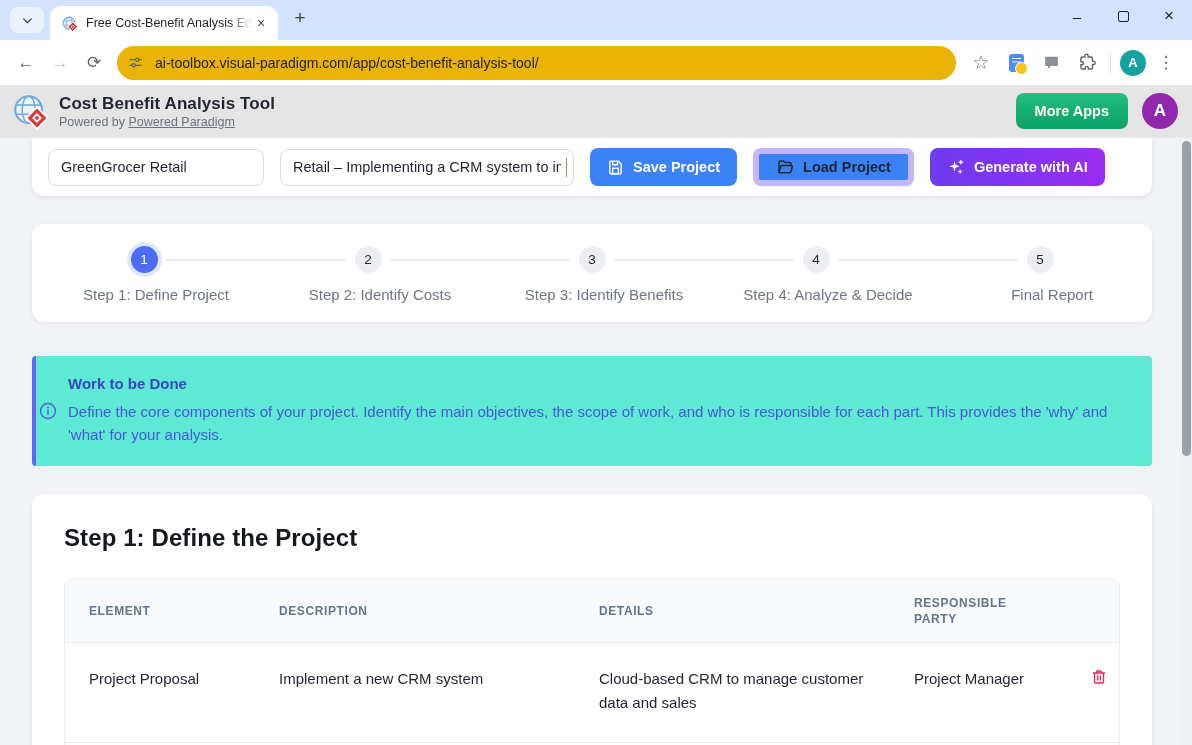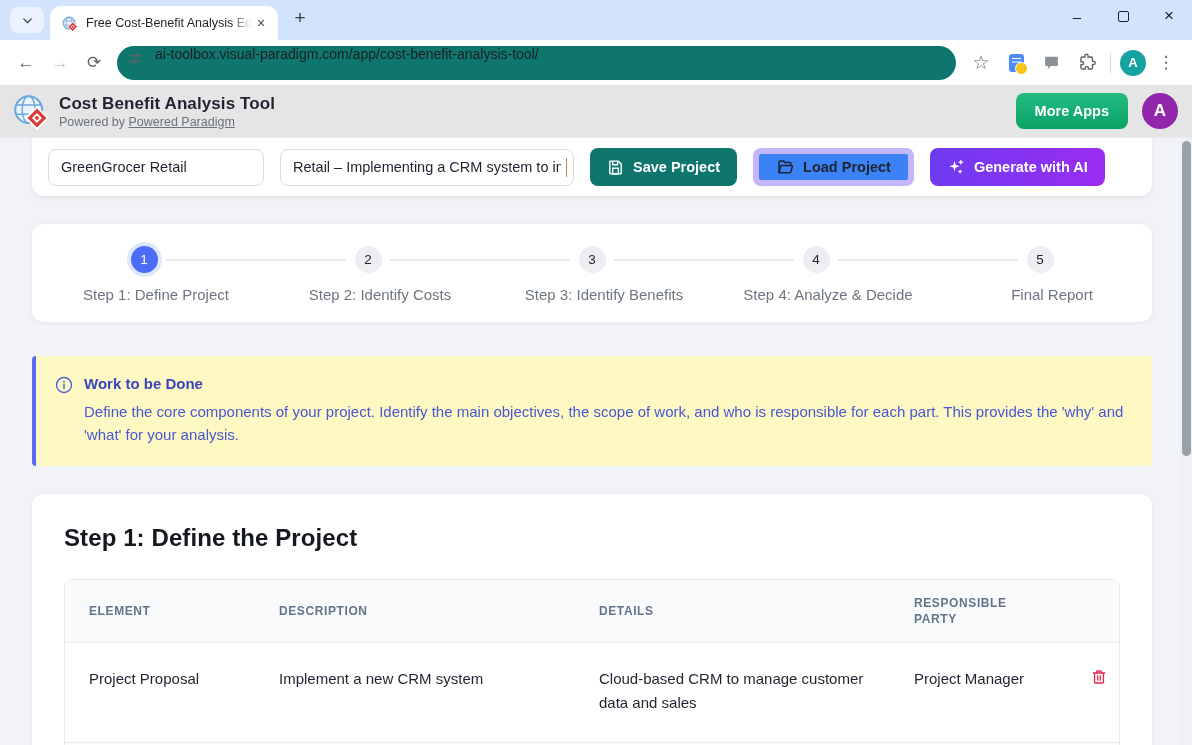--- a/index.html
+++ b/index.html
@@ -18,21 +18,21 @@
   .win-controls { position:absolute; right:0; top:0; height:32px; display:flex; }
   .win-btn { width:46px; height:32px; display:flex; align-items:center; justify-content:center; color:#202124; cursor:pointer; }
   .win-min { font-size:15px; }
   .win-max-box { width:11px; height:11px; border:1.4px solid #202124; border-radius:2px; }
   .win-close { font-size:17px; }
 
   
   .btoolbar { height:45px; background:#fff; display:flex; align-items:center; padding:0 9px; }
   .nav-btn { width:34px; height:34px; display:flex; align-items:center; justify-content:center; font-size:17px; color:#5f6368; cursor:pointer; border-radius:50%; }
   .nav-btn.disabled { color:#c2c6cc; }
-  .omnibox { flex:1; height:34px; background:#0f766e; border-radius:17px; margin:0 10px 0 6px; display:flex; padding:0 14px 0 5px; }
+  .omnibox { flex:1; height:34px; background:#eab308; border-radius:17px; margin:0 10px 0 6px; display:flex; align-items:center; padding:0 14px 0 5px; }
   .tune-circle { width:26px; height:26px; border-radius:50%; display:flex; align-items:center; justify-content:center; cursor:pointer; }
   .url-text { font-size:14px; color:#1d1f23; margin-left:7px; white-space:nowrap; }
   .tb-right { display:flex; align-items:center; gap:5px; padding-right:2px; }
   .tb-icon { width:30px; height:30px; display:flex; align-items:center; justify-content:center; cursor:pointer; color:#5f6368; }
   .star-glyph { font-size:19px; }
   .ext-blue { width:15px; height:18px; background:#4e8df7; border-radius:3px; position:relative; }
   .ext-blue::before { content:""; position:absolute; left:3px; top:4px; width:9px; height:1.8px; background:#fff; box-shadow:0 3.5px 0 #fff; }
   .ext-blue::after { content:""; position:absolute; right:-4px; bottom:-3px; width:11px; height:11px; background:#f7c51e; border-radius:50%; border:1.5px solid #fff; }
   .kebab-glyph { font-size:17px; }
   .sep { width:1px; height:20px; background:#d5d9de; margin:0 4px; }
@@ -53,33 +53,33 @@
   .scroll-track { position:absolute; top:0; right:0; width:12px; height:100%; background:#f0f1f4; }
   .scroll-thumb { position:absolute; top:3px; right:1.5px; width:9px; height:315px; border-radius:5px; background:#9aa2a9; cursor:pointer; }
 
   .toolbar-card { background:#fff; border-radius:0 0 12px 12px; height:58px; box-shadow:0 2px 5px rgba(25,35,60,.08); display:flex; align-items:center; padding:0 16px; gap:16px; }
   .text-input { height:37px; border:1px solid #d8dbe2; border-radius:8px; padding:0 12px; font-family:inherit; font-size:14.5px; color:#1f2430; background:#fff; }
   .input-name { width:216px; }
   .input-desc-wrap { position:relative; width:294px; }
   .input-desc { width:100%; }
   .caret { position:absolute; right:7px; top:9px; width:1.5px; height:19px; background:#c5803a; }
   .btn { height:38px; border-radius:8px; display:inline-flex; align-items:center; justify-content:center; gap:9px; font-family:inherit; font-size:14.5px; font-weight:600; cursor:pointer; border:none; padding:0 17px; }
-  .btn-save { background:#0f766e; color:#fff; }
+  .btn-save { background:#3b82f6; color:#fff; }
   .btn-ghost { background:#3b82f6; color:#1f2430; border:6px solid #c4b5fd; box-shadow:0 1px 2px rgba(25,35,60,.05); }
   .btn-ai { background:linear-gradient(90deg,#6d3bf0,#9a2cf2); color:#fff; font-weight:700; }
   .btn-help { margin-left:auto; }
 
   .stepper-card { margin-top:28px; background:#fff; border-radius:12px; height:98px; box-shadow:0 1px 4px rgba(25,35,60,.07); display:flex; padding-top:22px; }
   .step { flex:1; text-align:center; position:relative; cursor:pointer; }
   .step:not(:first-child)::before { content:""; position:absolute; top:13px; left:calc(-50% + 22px); right:calc(50% + 22px); height:2px; background:#e8eaee; }
   .step-circle { width:27px; height:27px; border-radius:50%; background:#eceef1; color:#1f2430; font-size:13.5px; line-height:27px; margin:0 auto; position:relative; z-index:1; }
   .step.active .step-circle { background:#4a6cf7; color:#fff; box-shadow:0 0 0 4px #dfe7fd; }
   .step-label { margin-top:13px; font-size:15px; color:#6e7681;padding-left:24px; }
 
-  .info-box { margin-top:34px; background:#fef9c3; border-left:4px solid #5b6af0; border-radius:4px; padding:19px 24px 20px 19px; display:flex; }
+  .info-box { margin-top:34px; background:#5eead4; border-left:4px solid #5b6af0; border-radius:4px; padding:19px 24px 20px 3px; display:flex;align-items:center; }
   .info-icon { flex:0 0 18px; margin-top:1px; }
   .info-text { margin-left:11px; }
   .info-title { font-size:15px; font-weight:700; color:#3a46c0; }
   .info-body { margin-top:9px; font-size:15px; color:#4857d4; line-height:1.5; max-width:1050px; }
 
   .step-card { margin-top:28px; background:#fff; border-radius:12px 12px 0 0; box-shadow:0 1px 4px rgba(25,35,60,.07); padding:30px 32px; height:300px; }
   .step-heading { font-size:24px; font-weight:700; color:#15181e; letter-spacing:.1px; }
   .table-wrap { margin-top:27px; border:1px solid #e7eaee; border-radius:8px; overflow:hidden; }
   table { width:100%; border-collapse:collapse; table-layout:fixed; }
   th { background:#f8fafc; text-align:left; padding:15px 12px 15px 24px; font-size:12px; font-weight:700; color:#64748b; text-transform:uppercase; letter-spacing:.6px; line-height:1.35; border-bottom:1px solid #e7eaee; }

